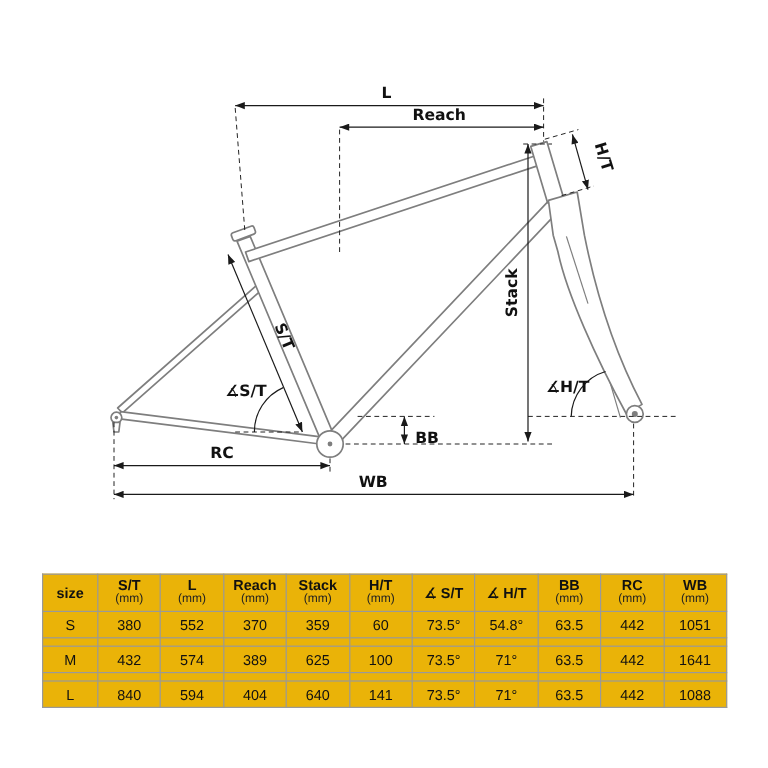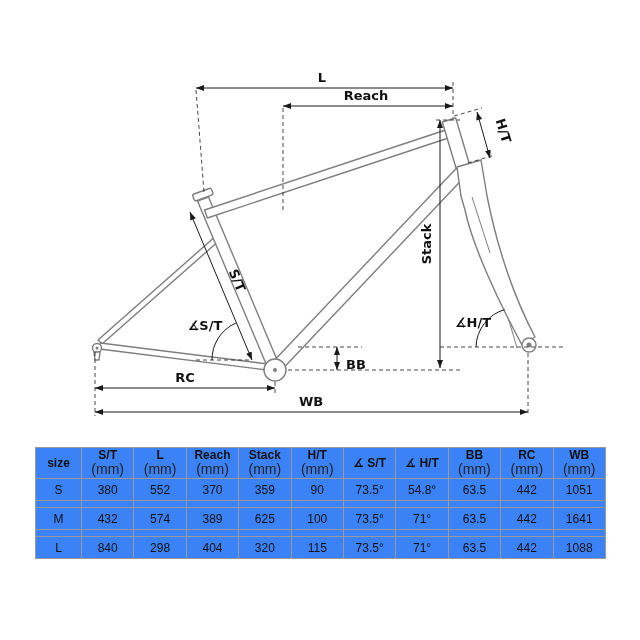--- a/index.html
+++ b/index.html
@@ -6,26 +6,26 @@
   #page{position:relative;width:640px;height:640px;background:#fff;overflow:hidden;
         font-family:"Liberation Sans","DejaVu Sans",sans-serif;color:#111;}
   
   #diagram{position:absolute;top:0;left:0;}
   .tube{fill:#fff;stroke:#7e7e7e;stroke-width:1.4;stroke-linejoin:round;}
   .thin{fill:none;stroke:#7e7e7e;stroke-width:1;}
   .dim{fill:none;stroke:#1a1a1a;stroke-width:1;}
   .ext{fill:none;stroke:#1a1a1a;stroke-width:.8;stroke-dasharray:4 3;}
   .lbl{font:600 13px "DejaVu Sans",sans-serif;fill:#111;}
   
-  #geo-table{position:absolute;left:35px;top:447px;width:570px;border-collapse:collapse;
-             table-layout:fixed;background:#3b82f6;}
+  #geo-table{position:absolute;left:35px;top:478px;width:570px;border-collapse:collapse;
+             table-layout:fixed;background:#eab308;}
   #geo-table th,#geo-table td{border:1px solid #999;text-align:center;vertical-align:middle;
              font-size:12px;padding:0;}
   #geo-table th{height:30px;font-weight:bold;line-height:1.05;}
-  #geo-table .hu{display:block;font-weight:normal;font-size:14px;color:#222;}
+  #geo-table .hu{display:block;font-weight:normal;font-size:10px;color:#222;}
   #geo-table tbody tr.data{height:22px;}
   #geo-table tbody tr.spacer{height:7px;}
   #geo-table tbody tr.spacer td{font-size:1px;}
 </style>
 </head>
 <body>
 
 <div id="page">
 
   <svg id="diagram" width="640" height="458" viewBox="0 0 640 458" xmlns="http://www.w3.org/2000/svg">
@@ -157,21 +157,21 @@
         <th><span class="hl">WB</span><span class="hu">(mm)</span></th>
       </tr>
     </thead>
     <tbody>
       <tr class="data">
         <td>S</td>
         <td>380</td>
         <td>552</td>
         <td>370</td>
         <td>359</td>
-        <td>90</td>
+        <td>60</td>
         <td>73.5°</td>
         <td>54.8°</td>
         <td>63.5</td>
         <td>442</td>
         <td>1051</td>
       </tr>
       <tr class="spacer">
         <td></td>
           <td></td>
           <td></td>
@@ -206,24 +206,24 @@
           <td></td>
           <td></td>
           <td></td>
           <td></td>
           <td></td>
           <td></td>
       </tr>
       <tr class="data">
         <td>L</td>
         <td>840</td>
-        <td>298</td>
+        <td>594</td>
         <td>404</td>
-        <td>320</td>
-        <td>115</td>
+        <td>640</td>
+        <td>141</td>
         <td>73.5°</td>
         <td>71°</td>
         <td>63.5</td>
         <td>442</td>
         <td>1088</td>
       </tr>
     </tbody>
   </table>
 </div>
 

